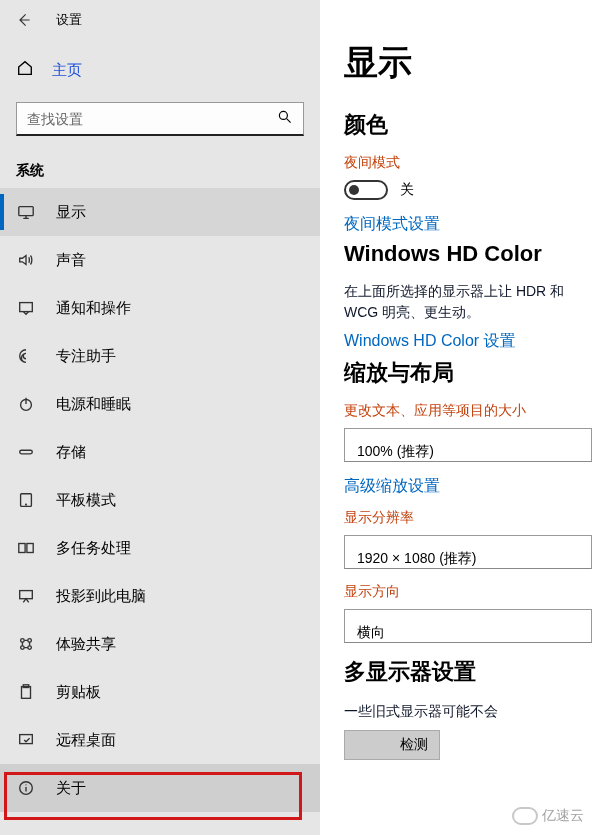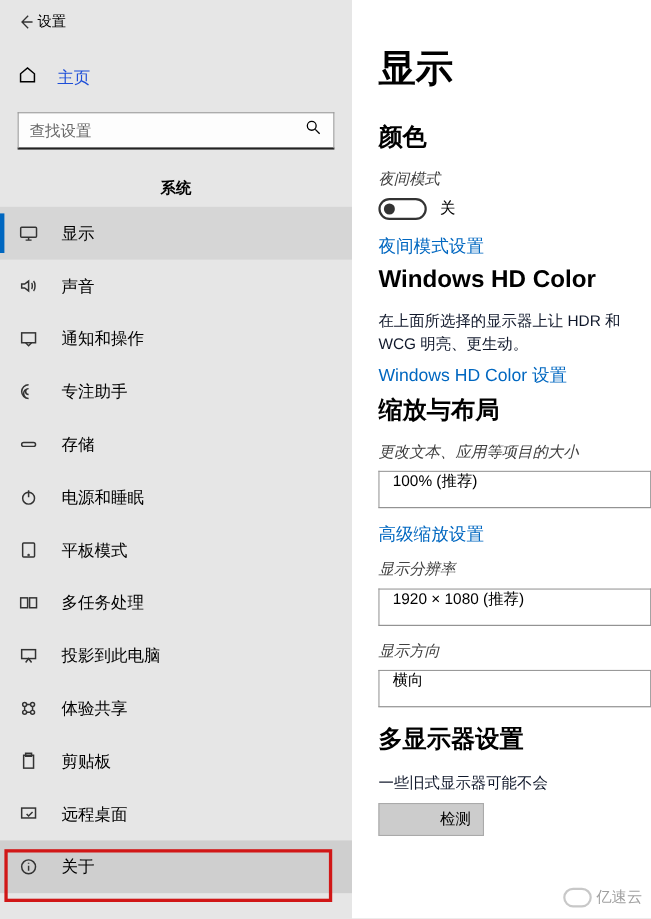--- a/index.html
+++ b/index.html
@@ -18,20 +18,21 @@
     background: #e6e6e6;
     display: flex;
     flex-direction: column;
     overflow-y: auto;
   }
   .titlebar {
     display: flex;
     align-items: center;
     height: 40px;
     padding-left: 14px;
+    gap: 22px;
   }
   .back-arrow {
     width: 20px;
     height: 20px;
     display: flex;
     align-items: center;
     justify-content: center;
     color: #333;
   }
   .titlebar-title {
@@ -73,21 +74,20 @@
     color: #333;
   }
   .search-box input::placeholder {
     color: #666;
   }
   .section-header {
     padding: 14px 16px 8px 16px;
     font-size: 14px;
     font-weight: 600;
     color: #000;
-    text-align: center;
   }
   .nav-item {
     display: flex;
     align-items: center;
     height: 48px;
     padding-left: 16px;
     gap: 20px;
     position: relative;
     cursor: pointer;
   }
@@ -135,23 +135,22 @@
     font-weight: 600;
     margin-bottom: 24px;
   }
   .main h2 {
     font-size: 22px;
     font-weight: 600;
     margin-bottom: 14px;
   }
   .label-small {
     font-size: 14px;
-    color: #404040;
+    color: #c2410c;
     margin-bottom: 8px;
-    font-style: italic;
   }
   .toggle-row {
     display: flex;
     align-items: center;
     gap: 12px;
     margin-bottom: 14px;
   }
   .toggle {
     width: 44px;
     height: 20px;
@@ -186,21 +185,21 @@
     line-height: 1.5;
     margin-bottom: 8px;
   }
   .dropdown {
     min-width: 248px;
     height: 34px;
     border: 1px solid #999;
     border-bottom: 1px solid #888;
     background: #fff;
     display: flex;
-    align-items: flex-start;
+    align-items: flex-end;
     padding: 0 12px;
     font-size: 14px;
     margin-bottom: 14px;
   }
   .watermark {
     position: absolute;
     right: 8px;
     bottom: 10px;
     display: flex;
     align-items: center;
@@ -298,33 +297,33 @@
         <span class="icon">
           <svg viewBox="0 0 20 20" width="18" height="18">
             <path d="M10 3a7 7 0 0 0 0 14 5 5 0 0 1 0-10 3 3 0 0 0 0 6"></path>
           </svg>
         </span>
         <span class="label">专注助手</span>
       </div>
       <div class="nav-item">
         <span class="icon">
           <svg viewBox="0 0 20 20" width="18" height="18">
-            <rect x="3" y="8" width="14" height="4" rx="2"></rect>
-          </svg>
-        </span>
-        <span class="label">存储</span>
-      </div>
-      <div class="nav-item">
-        <span class="icon">
-          <svg viewBox="0 0 20 20" width="18" height="18">
             <circle cx="10" cy="11" r="6"></circle>
             <path d="M10 3v7"></path>
           </svg>
         </span>
         <span class="label">电源和睡眠</span>
+      </div>
+      <div class="nav-item">
+        <span class="icon">
+          <svg viewBox="0 0 20 20" width="18" height="18">
+            <rect x="3" y="8" width="14" height="4" rx="2"></rect>
+          </svg>
+        </span>
+        <span class="label">存储</span>
       </div>
       <div class="nav-item">
         <span class="icon">
           <svg viewBox="0 0 20 20" width="18" height="18">
             <rect x="4" y="3" width="12" height="14" rx="1"></rect>
             <circle cx="10" cy="15" r="0.5"></circle>
           </svg>
         </span>
         <span class="label">平板模式</span>
       </div>

